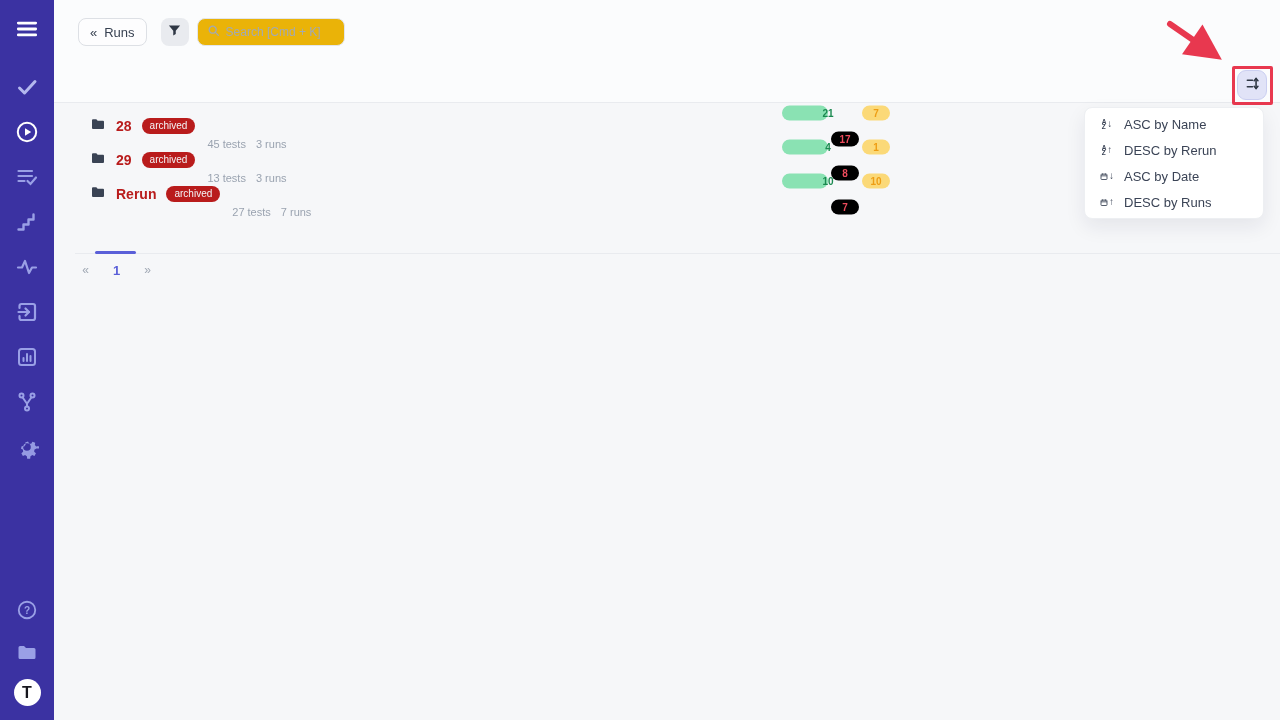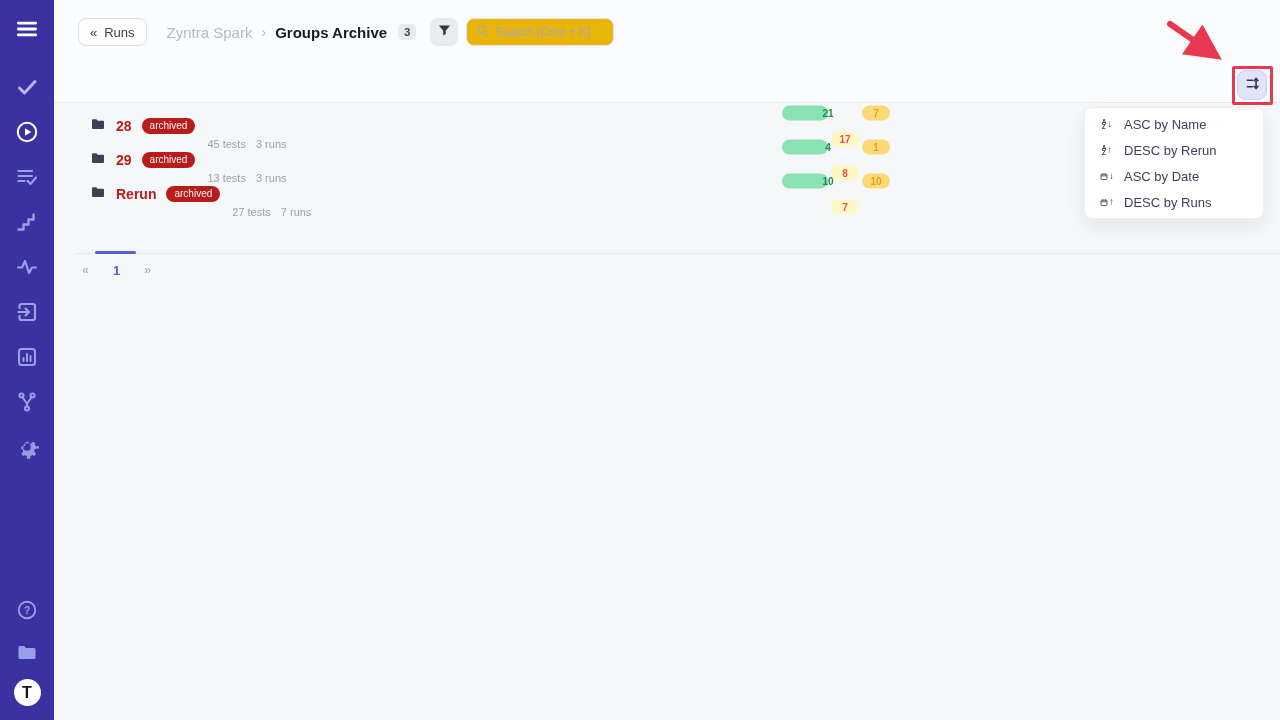--- a/index.html
+++ b/index.html
@@ -117,21 +117,21 @@
     font-size: 10px; border-radius: 999px; padding: 3px 8px; line-height: 1;
   }
   .g-meta { display: flex; gap: 10px; font-size: 11px; color: #9aa3b0; margin-left: 2px; margin-top: 36px; }
   .pills { position: absolute; left: 728px; top: 50%; transform: translateY(-50%); display: flex; gap: 3px; }
   .pill {
     width: 28px; height: 15px; border-radius: 999px;
     display: flex; align-items: center; justify-content: center;
     font-size: 10px; font-weight: 700;
   }
   .pill-pass { background: #8ae2b3; color: #1b8a50; padding-left: 46px; }
-  .pill-fail { background: #fef9c3; color: #ee4b5c; margin-top: 26px; }
+  .pill-fail { background: #000000; color: #ee4b5c; margin-top: 26px; }
   .pill-skip { background: #fbd978; color: #ee9d13; }
 
   
   .pg-divider { position: absolute; left: 21px; right: 0; top: 253px; height: 1px; background: #e9ebef; }
   .pg-active-bar { position: absolute; left: 41px; top: 251px; width: 41px; height: 3px; background: #5a5fd8; border-radius: 3px; }
   .pager { position: absolute; left: 16px; top: 261px; display: flex; }
   .pg-item {
     width: 31px; height: 18px;
     display: flex; align-items: center; justify-content: center;
     font-size: 12px; color: #a0a8b4; cursor: pointer;
@@ -237,26 +237,20 @@
 </aside>
 
 <div class="main">
   <div class="header-band"></div>
 
   <div class="toolbar">
     <button class="runs-btn">
       <span class="runs-chevrons">«</span>
       <span>Runs</span>
     </button>
-    <div class="breadcrumb">
-      <span class="bc-parent">Zyntra Spark</span>
-      <span class="bc-sep">›</span>
-      <span class="bc-current">Groups Archive</span>
-      <span class="count-badge">3</span>
-    </div>
     <div class="filter-btn">
       <span>
         <svg width="15" height="15" viewBox="0 0 24 24">
             <path fill="#2f3744" d="M3 4h18l-7 8.5v5L10 20v-7.5L3 4z"></path>
           </svg>
       </span>
     </div>
     <div class="search-box">
       <span>
         <svg width="13" height="13" viewBox="0 0 24 24">

